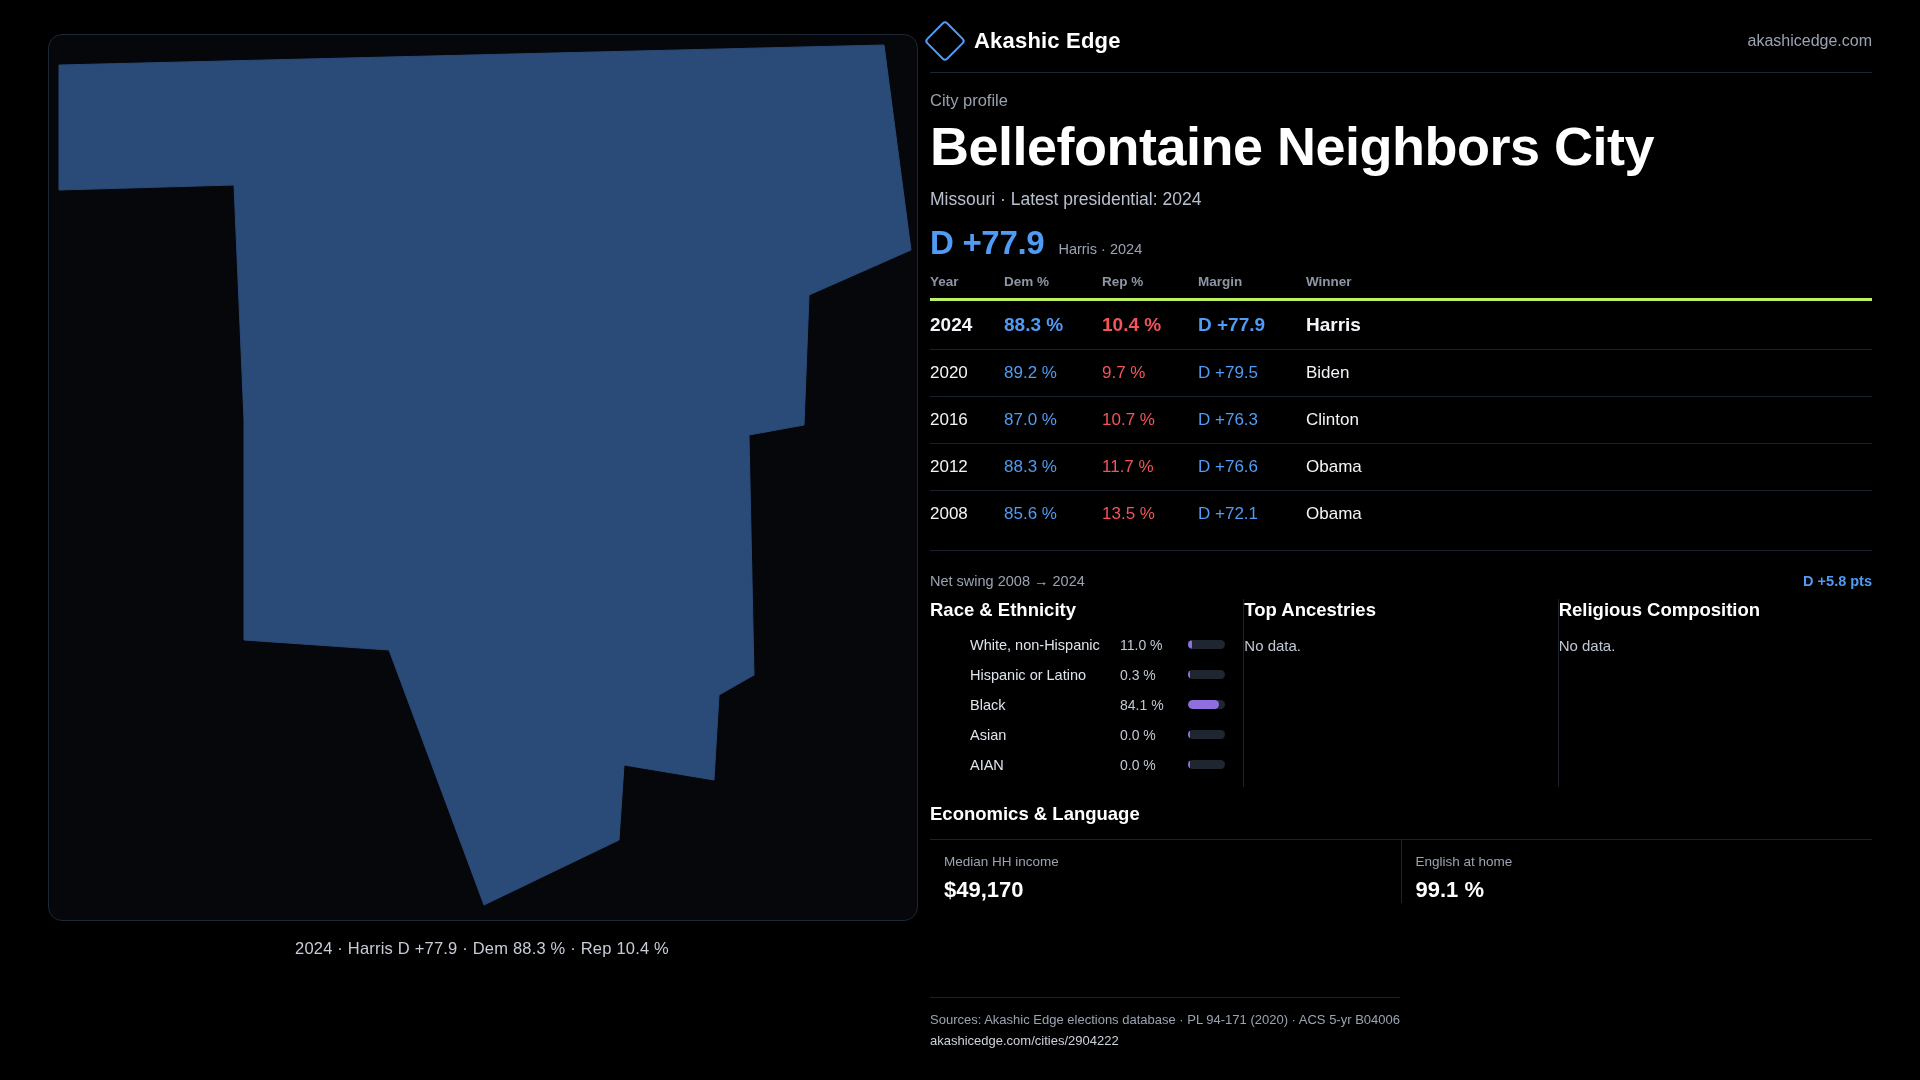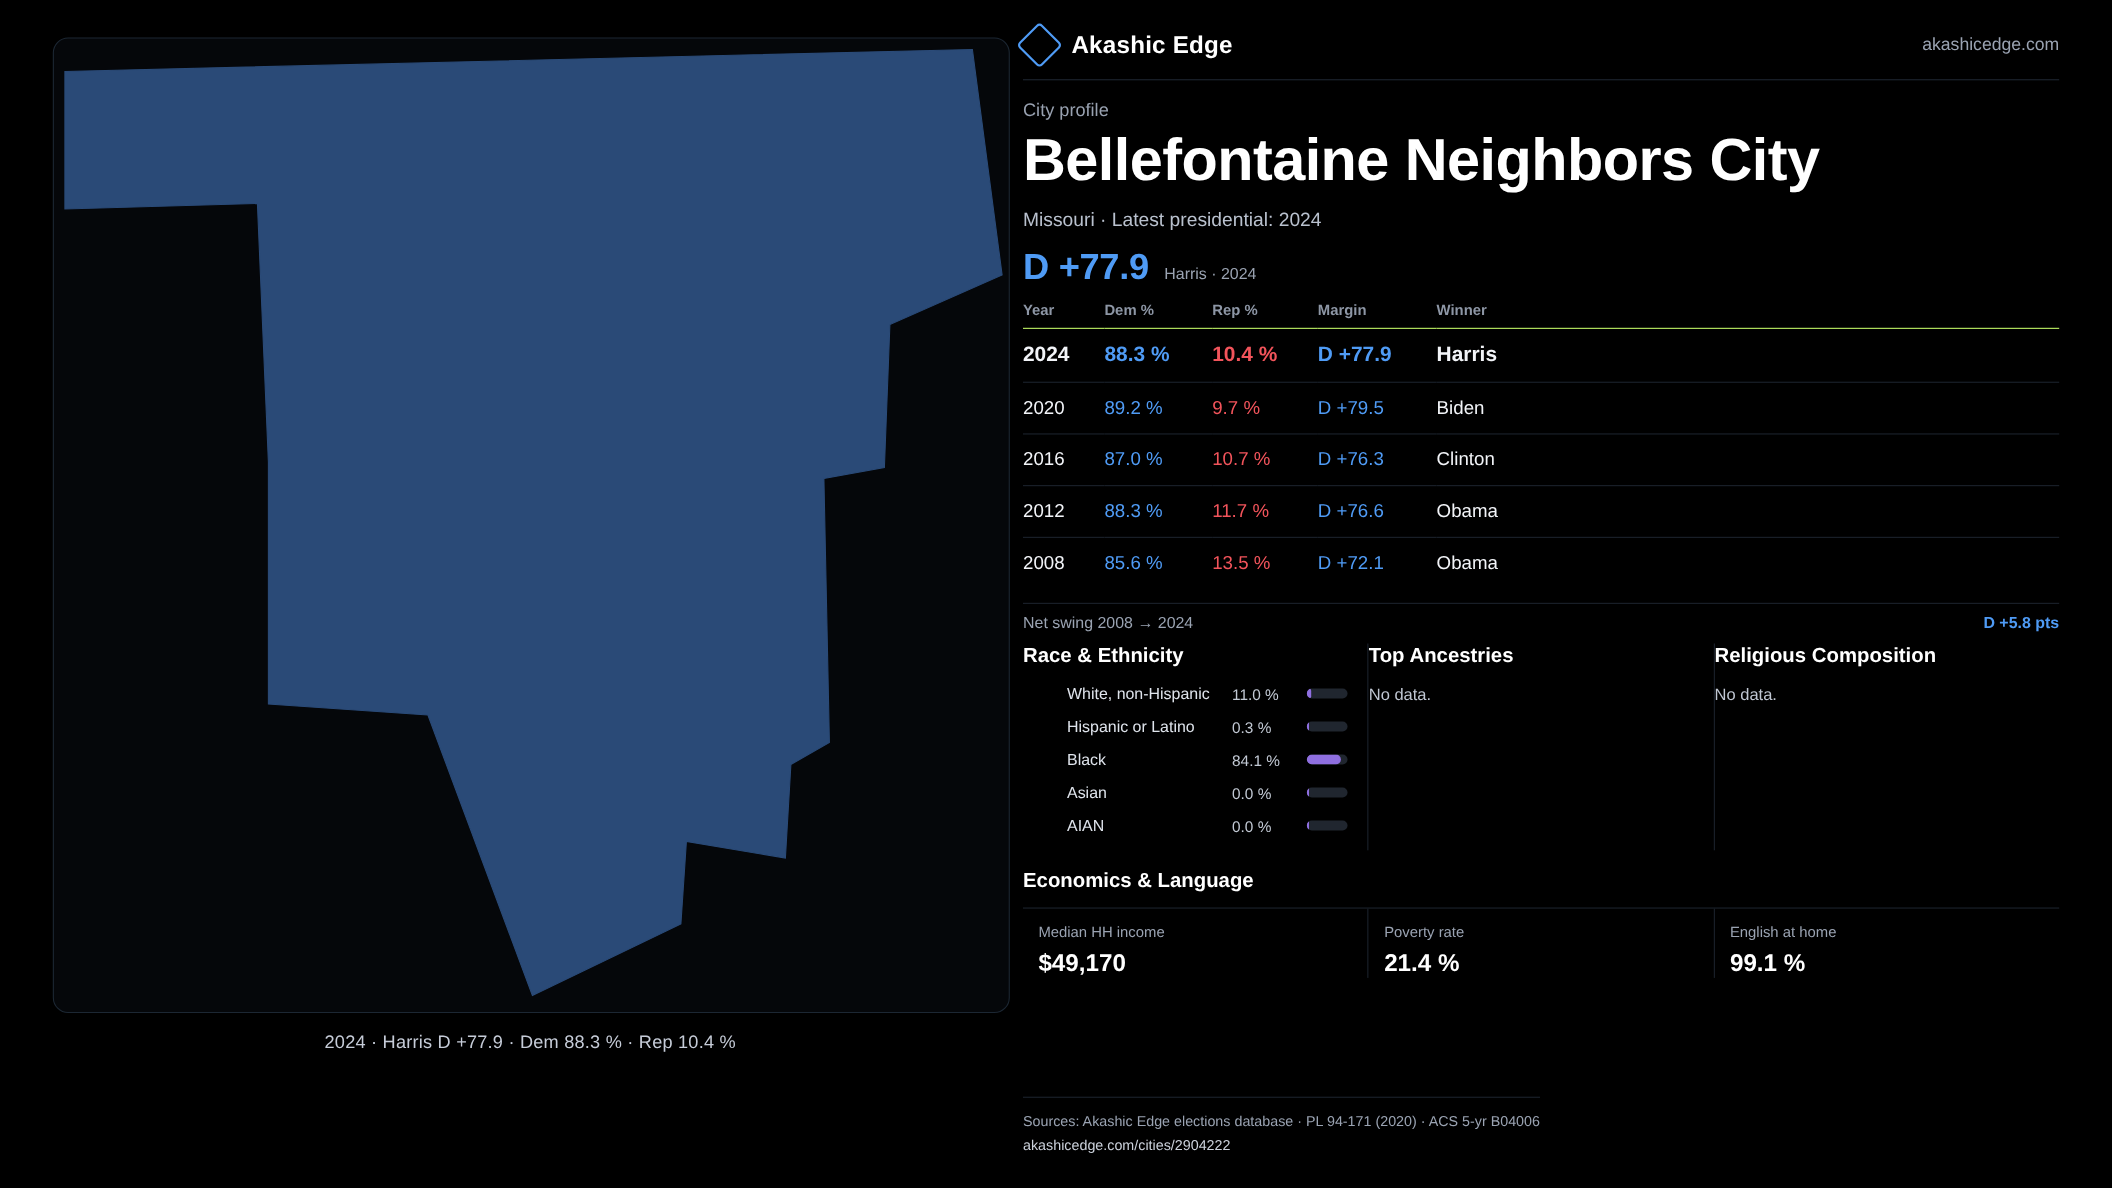--- a/index.html
+++ b/index.html
@@ -143,33 +143,33 @@
   }
   table.vote td {
     padding: 13px 0;
     border-top: 1px solid #1b222c;
     font-size: 17px;
     vertical-align: middle;
   }
   table.vote tr.latest td {
     font-size: 19px;
     font-weight: bold;
-    border-top: 1px solid #bef264;
+    border-top: 3px solid #bef264;
   }
   .c-year { width: 74px; color: #f2f4f8; }
   .c-dem { width: 98px; color: #4f9bf5; }
   .c-rep { width: 96px; color: #f2545b; }
   .c-margin { width: 108px; color: #4f9bf5; }
   .c-winner { color: #f2f4f8; }
   table.vote tr.latest .c-winner { font-weight: bold; }
 
   
   .swing-row {
     margin-top: 13px;
-    padding-top: 10px;
+    padding-top: 22px;
     border-top: 1px solid #1b222c;
     display: flex;
     justify-content: space-between;
     align-items: baseline;
     font-size: 14.5px;
   }
   .swing-label { color: #9aa3b2; }
   .swing-value { color: #4f9bf5; font-weight: bold; }
 
   
@@ -395,24 +395,20 @@
 
     </div>
 
     <div class="econ-title">Economics &amp; Language</div>
     <div class="econ-grid">
       <div class="econ-cell">
         <div class="econ-label">Median HH income</div>
         <div class="econ-value">$49,170</div>
       </div>
       <div class="econ-cell">
-        <div class="econ-label">Poverty rate</div>
-        <div class="econ-value">21.4 %</div>
-      </div>
-      <div class="econ-cell">
         <div class="econ-label">English at home</div>
         <div class="econ-value">99.1 %</div>
       </div>
     </div>
 
     <div class="footer">
       <div class="footer-line">Sources: Akashic Edge elections database · PL 94-171 (2020) · ACS 5-yr B04006</div>
       <div class="footer-link">akashicedge.com/cities/2904222</div>
     </div>
 

